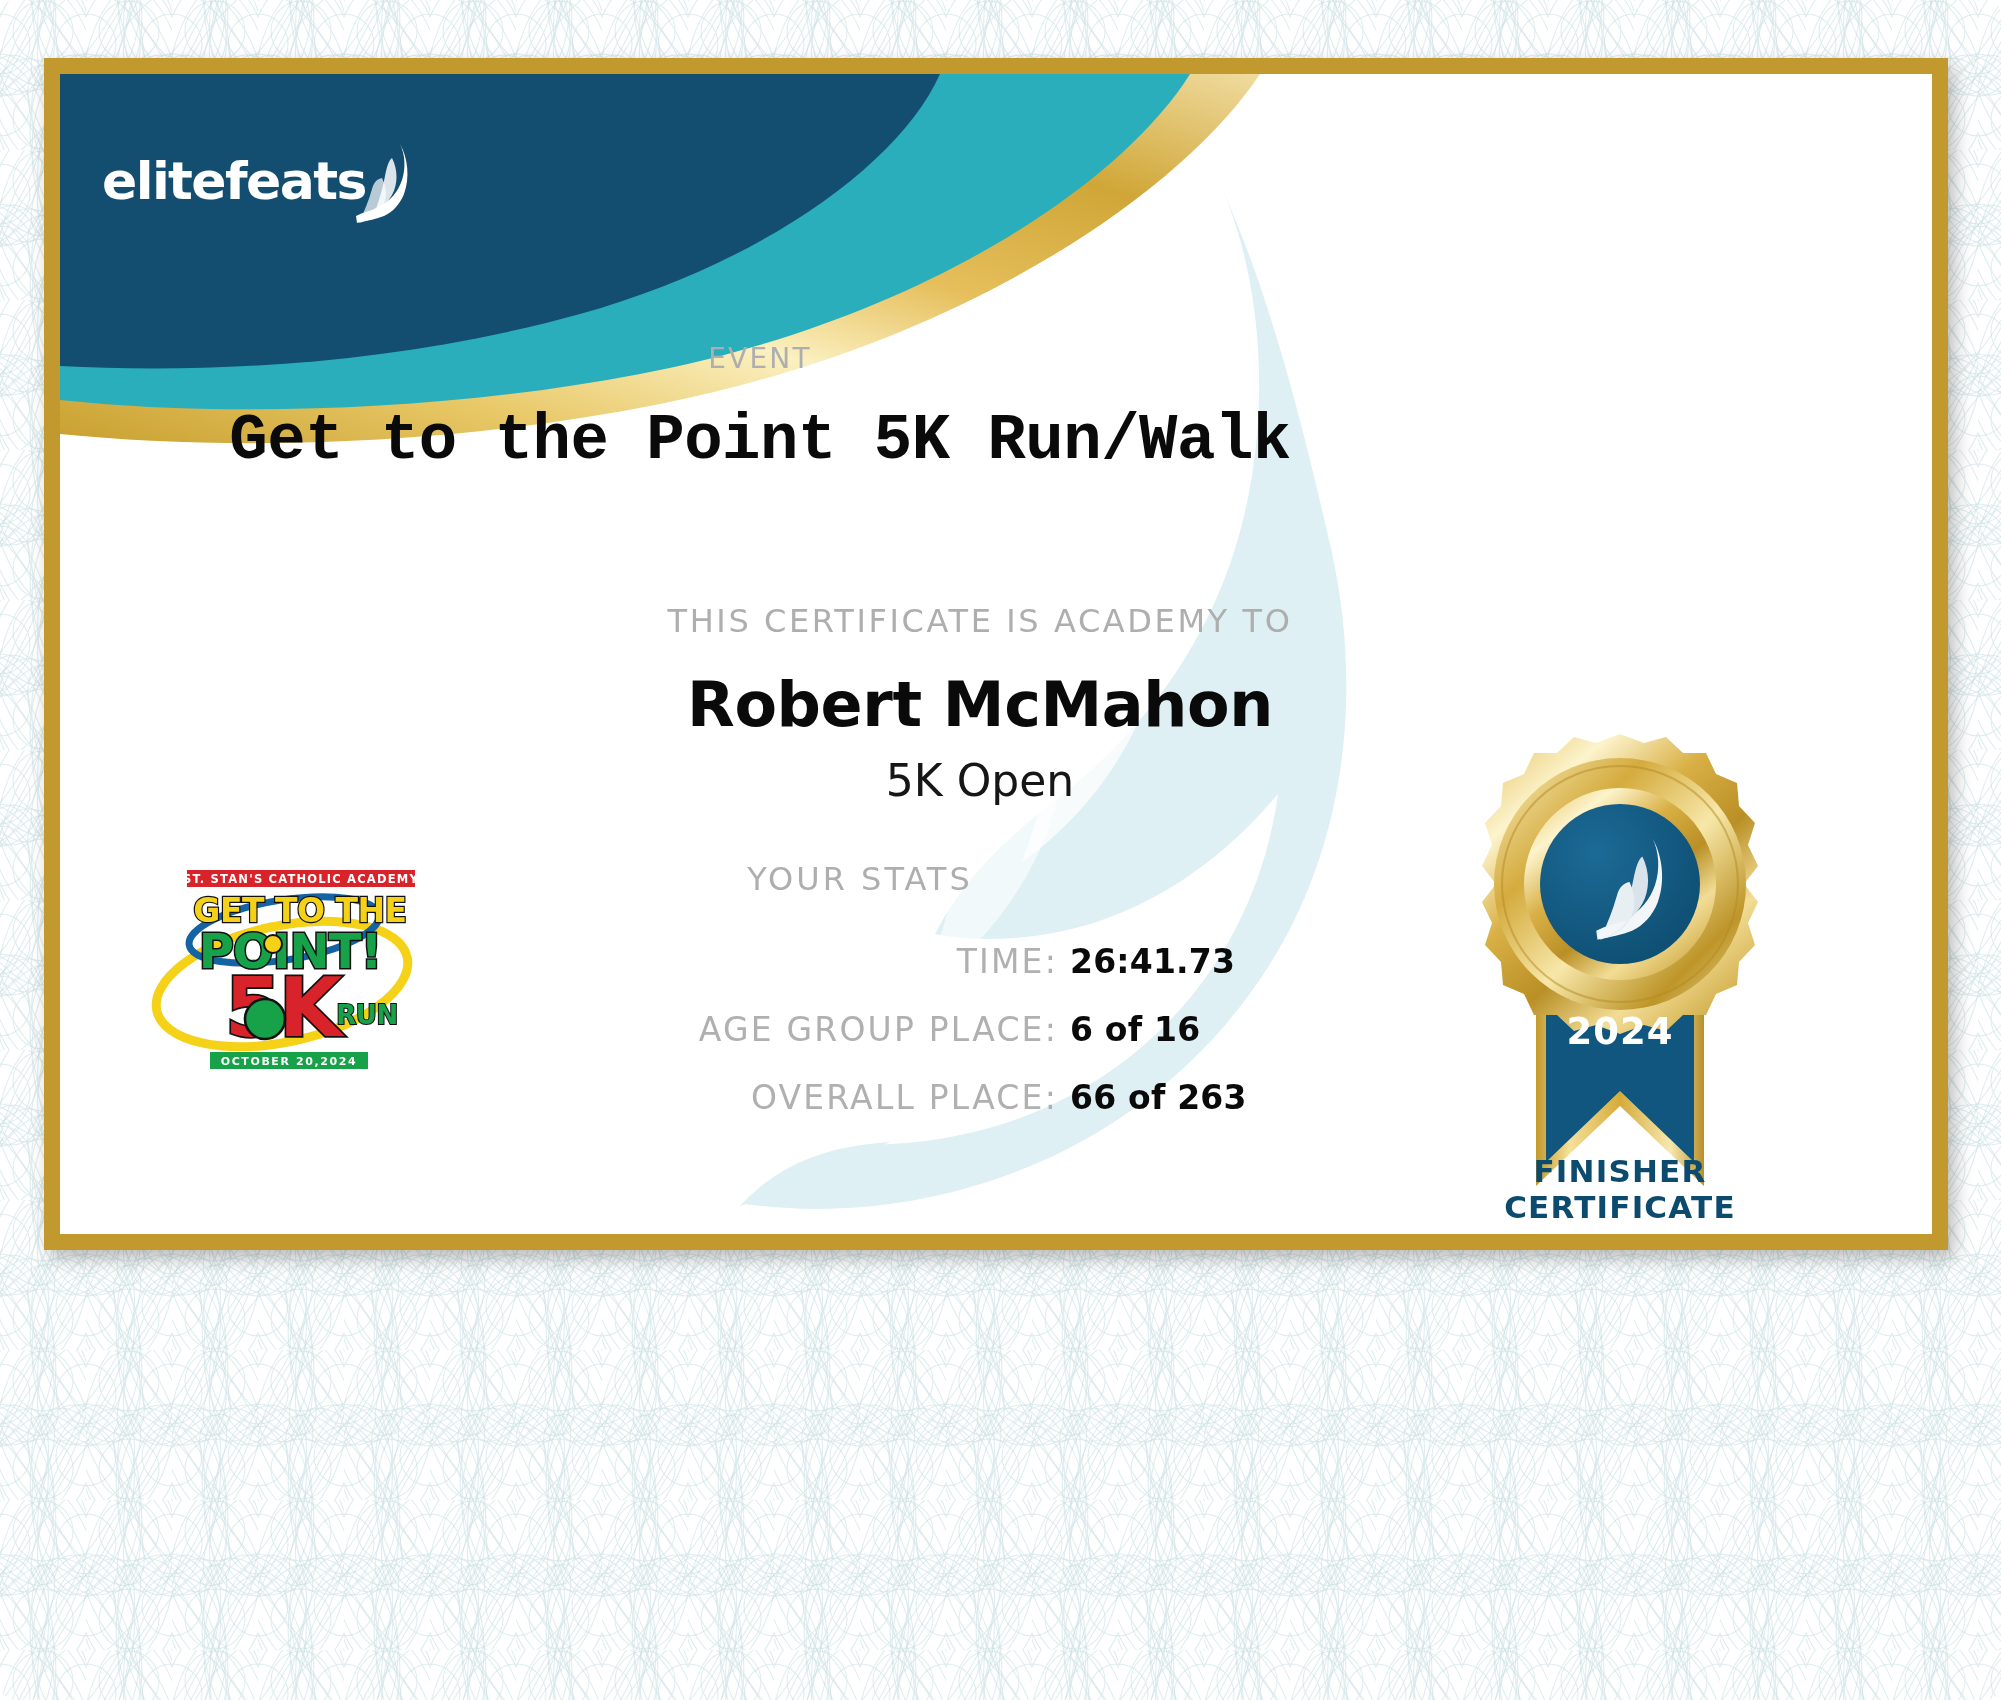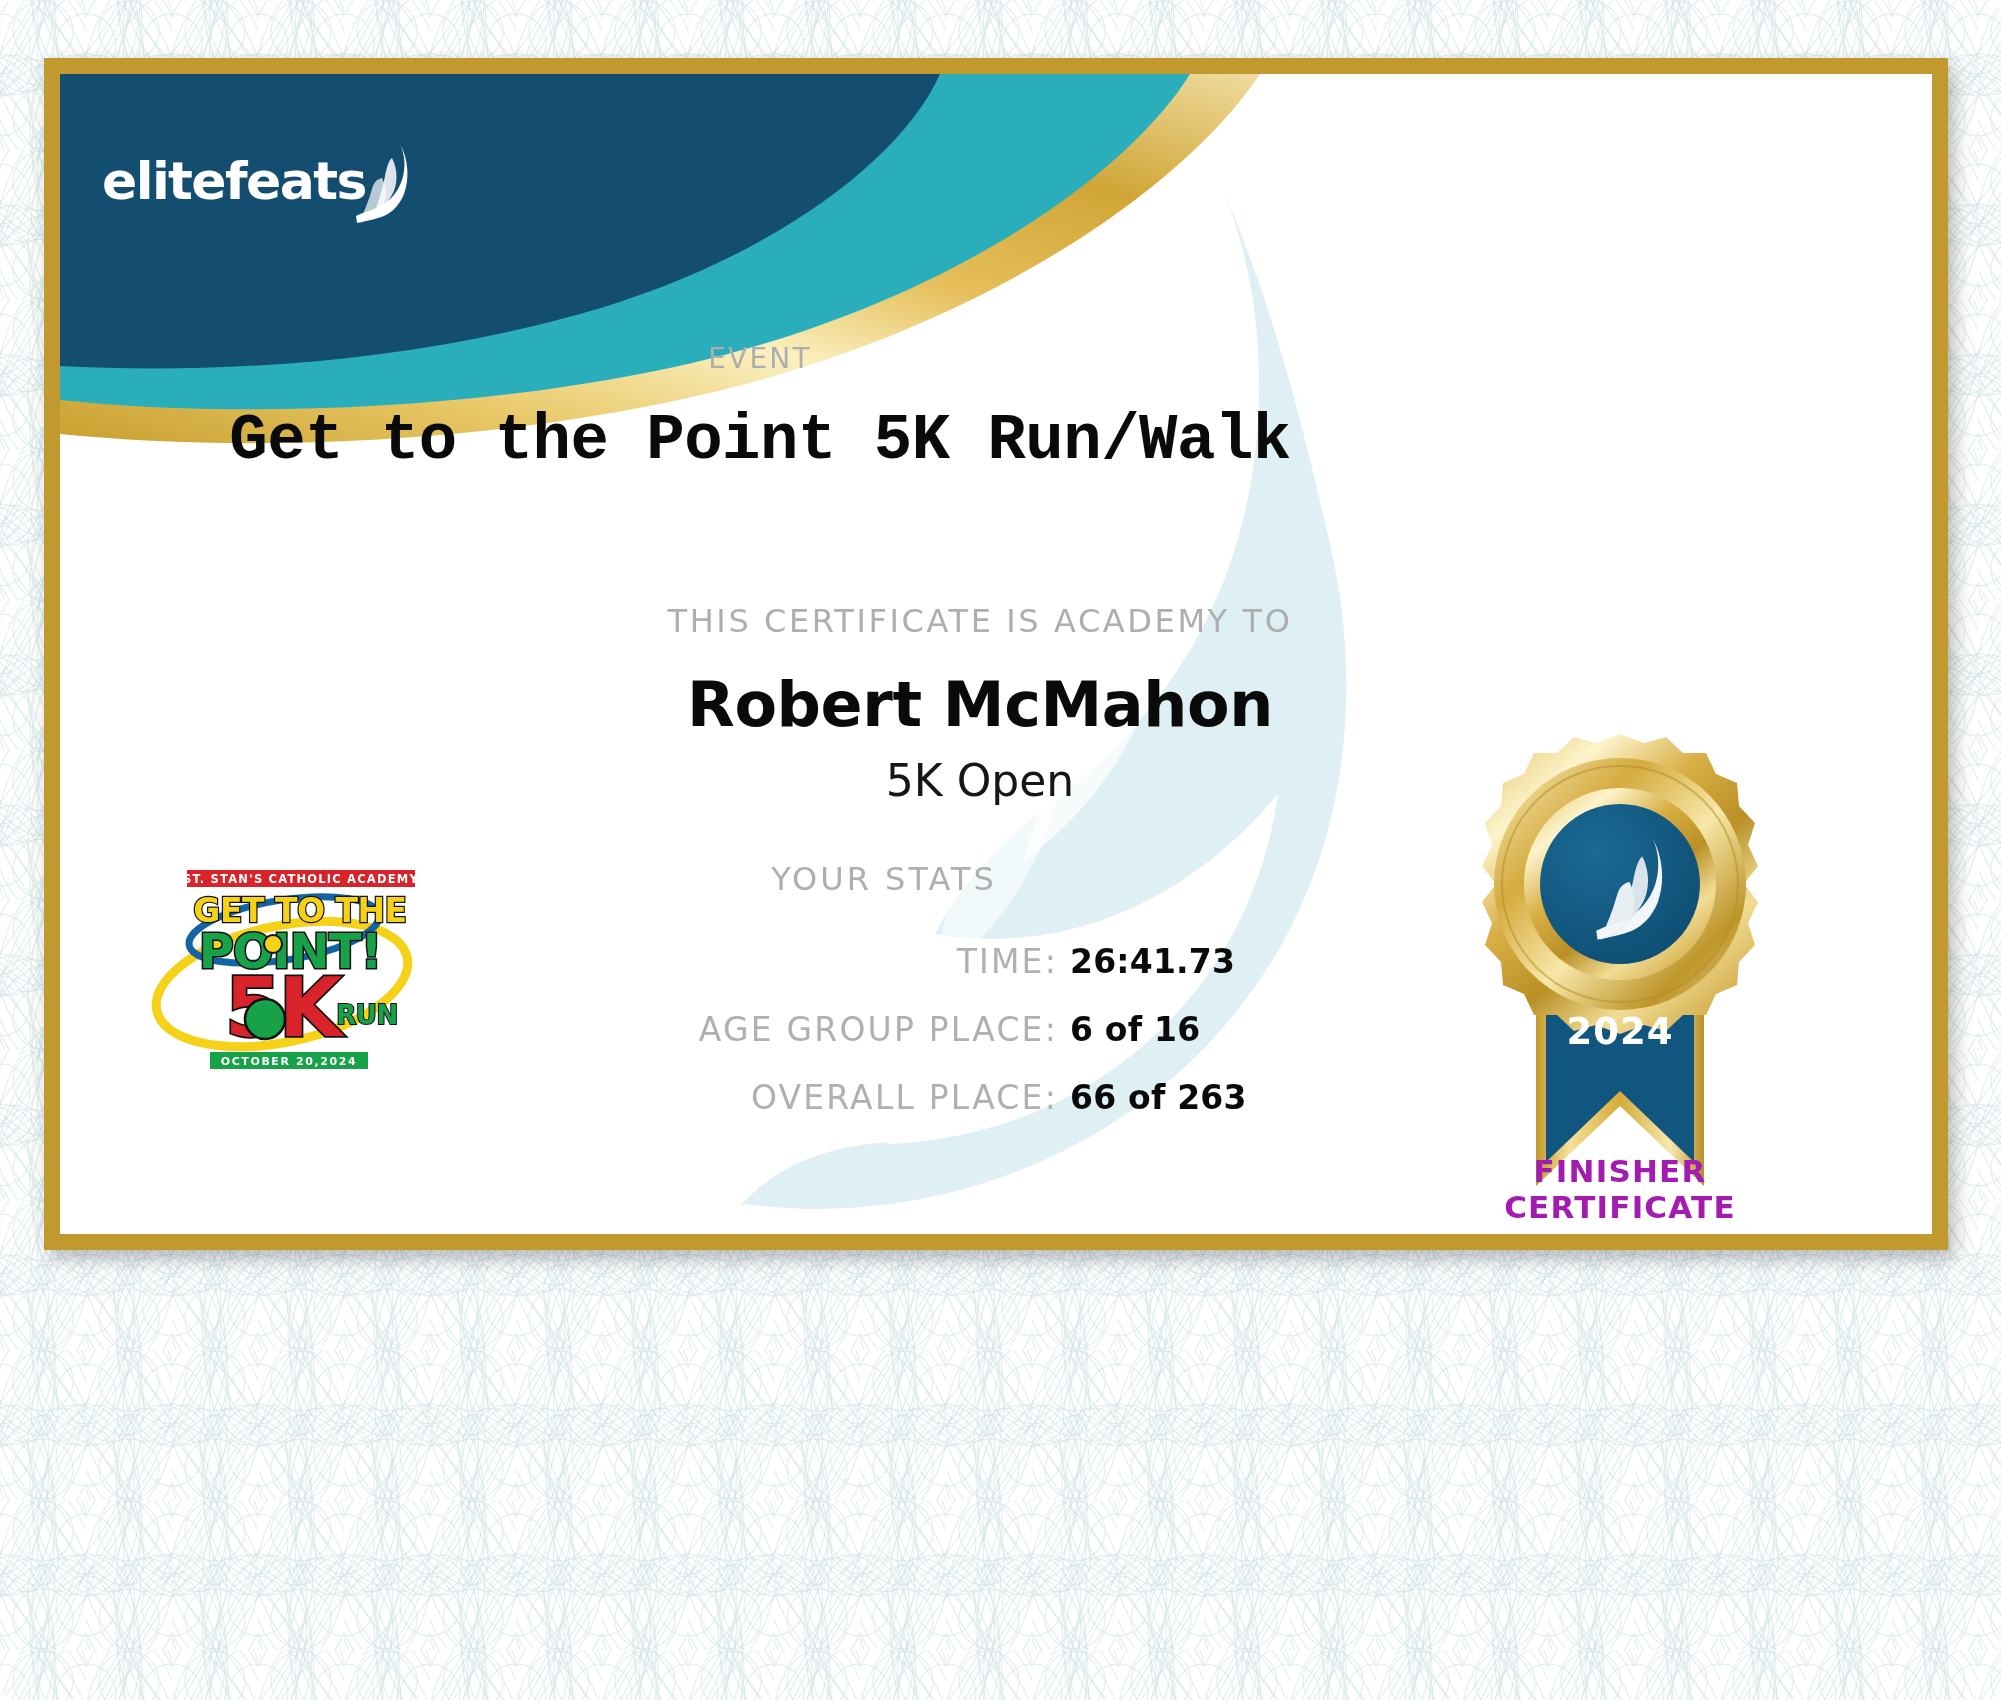--- a/index.html
+++ b/index.html
@@ -129,21 +129,20 @@
     color:#161616;
   }
 
   .stats-label{
     position:absolute;
     left:0;top:786px;
     width:1600px;
     text-align:center;
     font-size:32px;
     letter-spacing:3px;
-    padding-left:24px;
   }
 
   .stats-table{
     position:absolute;
     left:300px;top:868px;
     width:920px;
   }
   .stat-row{
     display:flex;
     justify-content:flex-end;
@@ -183,21 +182,21 @@
   }
   .medal-caption{
     position:absolute;
     left:1390px;top:1080px;
     width:340px;
     text-align:center;
     font-family:"DejaVu Sans", sans-serif;
     font-weight:700;
     font-size:31px;
     letter-spacing:1.2px;
-    color:#a21caf;
+    color:#0c4a6e;
     line-height:1.16;
   }
 </style>
 </head>
 <body>
 
 <div id="page">
 
   <div class="guilloche">
     <svg width="2001" height="1700" viewBox="0 0 2001 1700" xmlns="http://www.w3.org/2000/svg">

